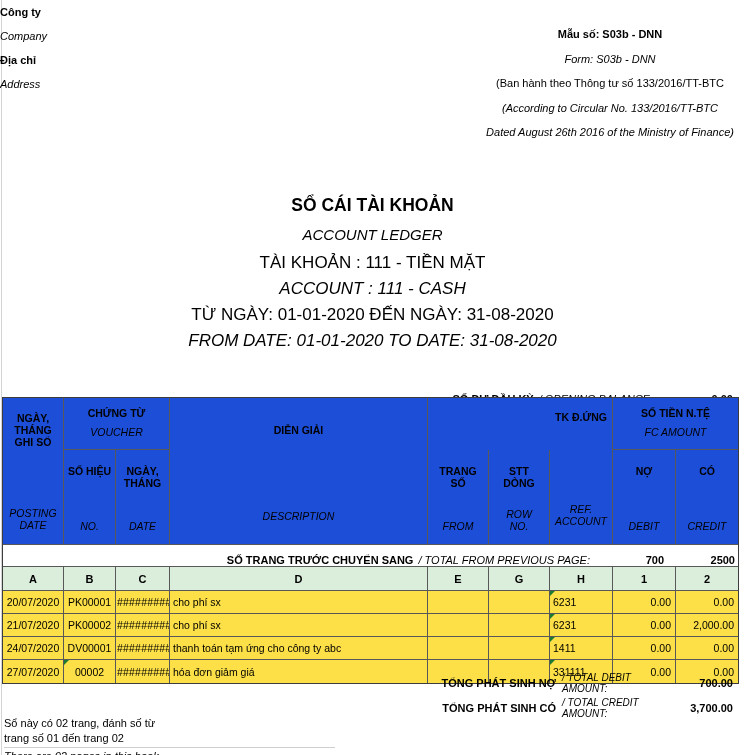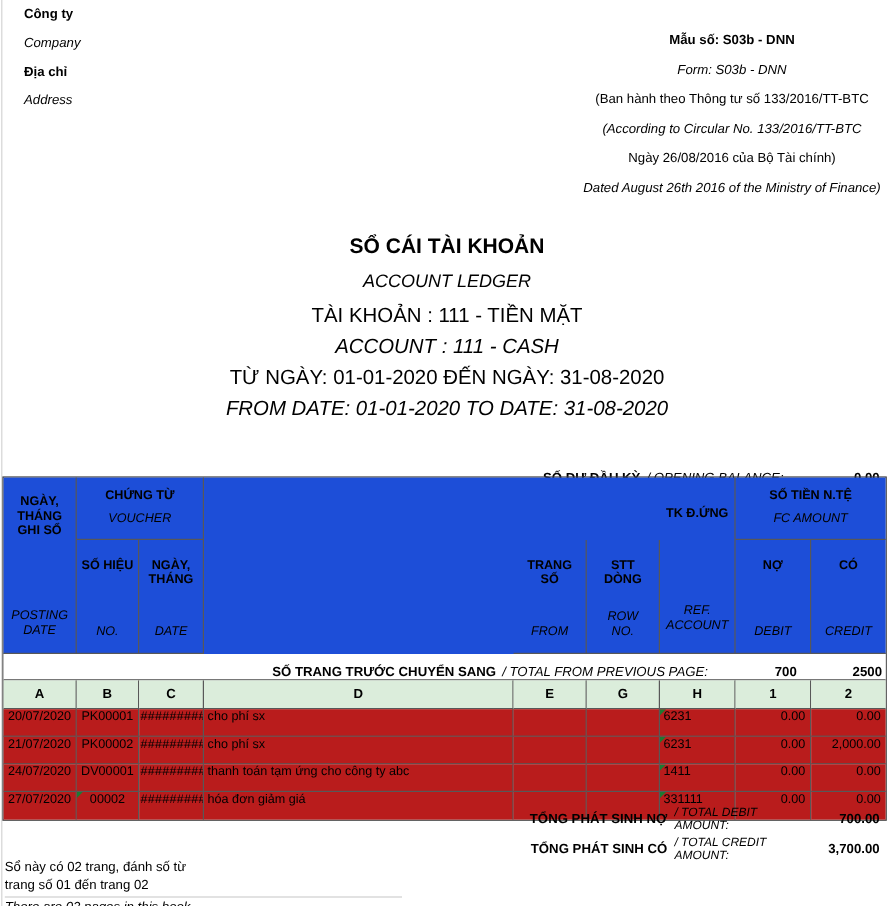--- a/index.html
+++ b/index.html
@@ -9,21 +9,21 @@
     background:#ffffff; color:#000; overflow:hidden;
   }
   .page { position:relative; width:745px; height:755px; background:#fff; overflow:hidden; }
   .page::before { content:""; position:absolute; left:1px; top:0; bottom:0; width:1px; background:#d4d4d4; }
 
   .b { font-weight:bold; }
   .i { font-style:italic; }
   .pre { white-space:pre-line; }
 
   
-  .top-left-info { position:absolute; left:20px; top:0; font-size:11px; }
+  .top-left-info { position:absolute; left:0; top:0; font-size:11px; }
   .top-left-info p { line-height:24px; }
   .form-info { position:absolute; left:474px; top:22px; width:272px; text-align:center; font-size:11px; }
   .form-info p { line-height:24.6px; }
 
   
   .title-block { position:absolute; top:195px; left:0; width:745px; text-align:center; }
   .title-main    { font-size:17.5px; font-weight:bold; line-height:20px; }
   .title-main-en { font-size:15px; font-style:italic; line-height:18px; margin-top:11px; }
   .title-line    { font-size:17px; line-height:14px; margin-top:12px; }
 
@@ -45,42 +45,42 @@
   .hdr .vn { font-weight:bold; }
   .hdr .en { font-style:italic; }
   .full { justify-content:space-between; padding:14px 2px 13px; }
   .grp  { justify-content:flex-start; padding-top:9px; }
   .grp .en { margin-top:7px; }
   .sub  { justify-content:space-between; padding:15px 1px 12px; }
   .h-a      { grid-column:1;    grid-row:1/3; }
   .h-vouch  { grid-column:2/4;  grid-row:1; }
   .h-d      { grid-column:4;    grid-row:1/3; padding-top:26px; padding-bottom:22px; }
   .h-journ  { grid-column:5/7;  grid-row:1; }
-  .h-ref    { grid-column:7;    grid-row:1/3; padding-top:24px; padding-bottom:17px; }
+  .h-ref    { grid-column:7;    grid-row:1/3; padding-top:13px; padding-bottom:17px; }
   .h-fc     { grid-column:8/10; grid-row:1; }
   .h-no     { grid-column:2; grid-row:2; }
   .h-date   { grid-column:3; grid-row:2; }
   .h-page   { grid-column:5; grid-row:2; }
   .h-row    { grid-column:6; grid-row:2; }
   .h-debit  { grid-column:8; grid-row:2; }
   .h-credit { grid-column:9; grid-row:2; }
 
   
   .prev-row { height:22px; display:flex; justify-content:flex-end; align-items:flex-end;
               border-bottom:1px solid #585858; font-size:11px; background:#fff; }
   .prev-row .lab-en { margin-left:5px; }
   .prev-row .pv { width:74px; text-align:right; font-weight:bold; }
   .prev-row .pv.pv2 { padding-right:3px; }
 
   
   .letters .cell { height:24px; background:#dbeddb; font-weight:bold; font-size:11px;
                    display:flex; align-items:center; justify-content:center; }
 
   
-  .data-row .cell { height:23px; font-size:10.5px; display:flex; align-items:flex-start; background:#b91c1c; }
+  .data-row .cell { height:23px; font-size:10.5px; display:flex; align-items:center; background:#fde047; }
   .data-row:last-child .cell { border-bottom:none; }
   .ct { justify-content:center; }
   .cl { justify-content:flex-start; padding-left:3px; }
   .cr { justify-content:flex-end; padding-right:4px; }
   .hash { padding-left:1px; letter-spacing:0.2px; }
   .flag { position:absolute; top:0; left:0; width:0; height:0;
           border-top:5px solid #1e7a32; border-right:5px solid transparent; }
 
   
   .totals { position:absolute; top:670px; left:2px; width:737px; font-size:11px; }
@@ -103,21 +103,20 @@
     <p class="i">Company</p>
     <p class="b">Địa chỉ</p>
     <p class="i">Address</p>
   </div>
 
   <div class="form-info">
     <p class="b">Mẫu số: S03b - DNN</p>
     <p class="i">Form: S03b - DNN</p>
     <p>(Ban hành theo Thông tư số 133/2016/TT-BTC</p>
     <p class="i">(According to Circular No. 133/2016/TT-BTC</p>
-    <p>Ngày 26/08/2016 của Bộ Tài chính)</p>
     <p class="i">Dated August 26th 2016 of the Ministry of Finance)</p>
   </div>
 
   <div class="title-block">
     <div class="title-main">SỔ CÁI TÀI KHOẢN</div>
     <div class="title-main-en">ACCOUNT LEDGER</div>
     <div class="title-line">TÀI KHOẢN : 111 - TIỀN MẶT</div>
     <div class="title-line i">ACCOUNT : 111 - CASH</div>
     <div class="title-line">TỪ NGÀY: 01-01-2020 ĐẾN NGÀY: 31-08-2020</div>
     <div class="title-line i">FROM DATE: 01-01-2020 TO DATE: 31-08-2020</div>
@@ -135,20 +134,24 @@
       <div class="cell full h-a">
         <span class="vn pre">NGÀY,
 THÁNG
 GHI SỔ</span>
         <span class="en pre">POSTING
 DATE</span>
       </div>
       <div class="cell grp h-vouch">
         <span class="vn">CHỨNG TỪ</span>
         <span class="en">VOUCHER</span>
+      </div>
+      <div class="cell full h-d">
+        <span class="vn">DIỄN GIẢI</span>
+        <span class="en">DESCRIPTION</span>
       </div>
       <div class="cell full h-ref">
         <span class="vn">TK Đ.ỨNG</span>
         <span class="en pre">REF.
 ACCOUNT</span>
       </div>
       <div class="cell grp h-fc last">
         <span class="vn">SỐ TIỀN N.TỆ</span>
         <span class="en">FC AMOUNT</span>
       </div>

